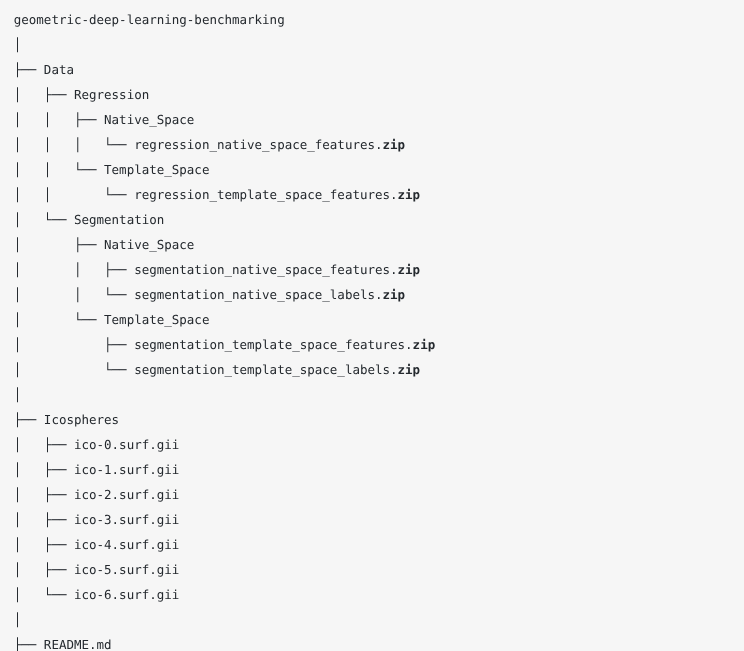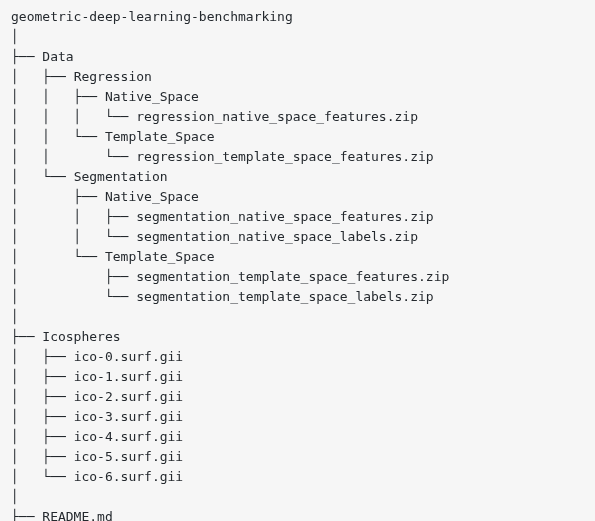--- a/index.html
+++ b/index.html
@@ -15,21 +15,21 @@
     font-family: "DejaVu Sans Mono", "Liberation Mono", monospace;
   }
 
   #tree {
     box-sizing: border-box;
     width: 595px;
     height: 521px;
     padding: 7px 0 0 11px;
     background: #f6f6f6;
     color: #24292e;
-    font-size: 13px;
+    font-size: 10px;
     line-height: 20px;
     white-space: pre;
     -webkit-font-smoothing: antialiased;
   }
 
   .row {
     height: 20px;
     line-height: 20px;
     white-space: pre;
     display: block;
@@ -41,19 +41,19 @@
     font-weight: normal;
   }
 
   
   .name {
     font-weight: normal;
   }
 
   
   .ext-strong {
-    font-weight: normal;
+    font-weight: bold;
   }
 </style>
 </head>
 <body>
 
 <div id="tree"><span class="row"><span class="name">geometric-deep-learning-benchmarking</span></span><span class="row"><span class="pre">│</span></span><span class="row"><span class="pre">├── </span><span class="name">Data</span></span><span class="row"><span class="pre">│   ├── </span><span class="name">Regression</span></span><span class="row"><span class="pre">│   │   ├── </span><span class="name">Native_Space</span></span><span class="row"><span class="pre">│   │   │   └── </span><span class="name">regression_native_space_features.</span><span class="ext-strong">zip</span></span><span class="row"><span class="pre">│   │   └── </span><span class="name">Template_Space</span></span><span class="row"><span class="pre">│   │       └── </span><span class="name">regression_template_space_features.</span><span class="ext-strong">zip</span></span><span class="row"><span class="pre">│   └── </span><span class="name">Segmentation</span></span><span class="row"><span class="pre">│       ├── </span><span class="name">Native_Space</span></span><span class="row"><span class="pre">│       │   ├── </span><span class="name">segmentation_native_space_features.</span><span class="ext-strong">zip</span></span><span class="row"><span class="pre">│       │   └── </span><span class="name">segmentation_native_space_labels.</span><span class="ext-strong">zip</span></span><span class="row"><span class="pre">│       └── </span><span class="name">Template_Space</span></span><span class="row"><span class="pre">│           ├── </span><span class="name">segmentation_template_space_features.</span><span class="ext-strong">zip</span></span><span class="row"><span class="pre">│           └── </span><span class="name">segmentation_template_space_labels.</span><span class="ext-strong">zip</span></span><span class="row"><span class="pre">│</span></span><span class="row"><span class="pre">├── </span><span class="name">Icospheres</span></span><span class="row"><span class="pre">│   ├── </span><span class="name">ico-0.surf.gii</span></span><span class="row"><span class="pre">│   ├── </span><span class="name">ico-1.surf.gii</span></span><span class="row"><span class="pre">│   ├── </span><span class="name">ico-2.surf.gii</span></span><span class="row"><span class="pre">│   ├── </span><span class="name">ico-3.surf.gii</span></span><span class="row"><span class="pre">│   ├── </span><span class="name">ico-4.surf.gii</span></span><span class="row"><span class="pre">│   ├── </span><span class="name">ico-5.surf.gii</span></span><span class="row"><span class="pre">│   └── </span><span class="name">ico-6.surf.gii</span></span><span class="row"><span class="pre">│</span></span><span class="row"><span class="pre">├── </span><span class="name">README.md</span></span></div>
 
 </body></html>

